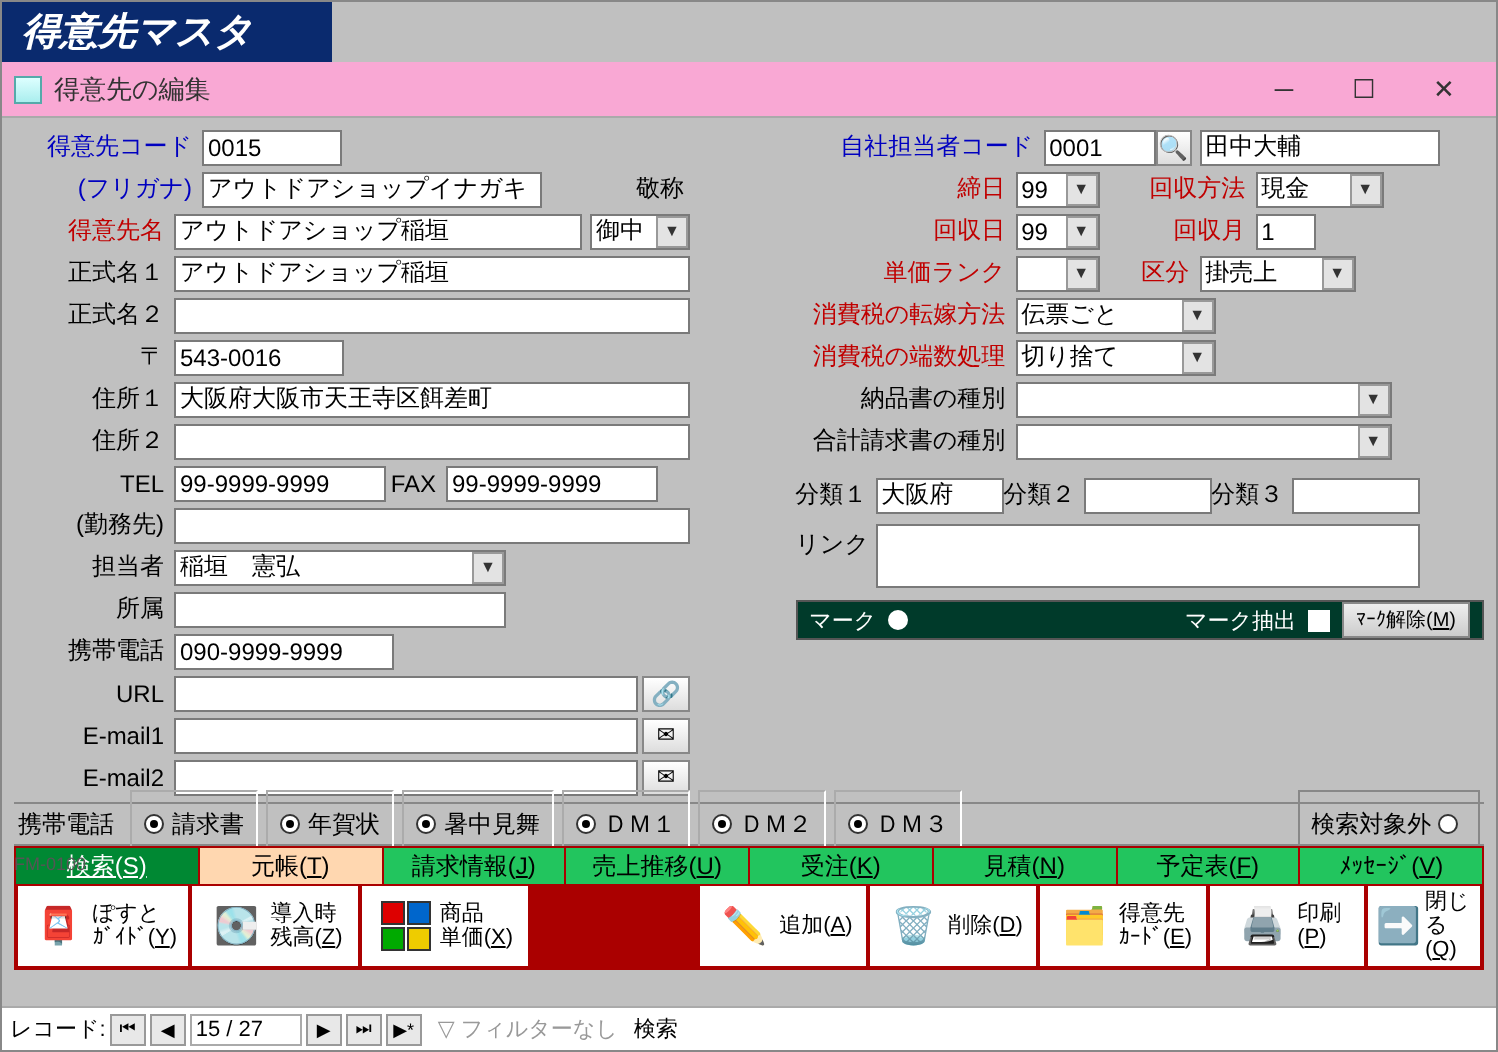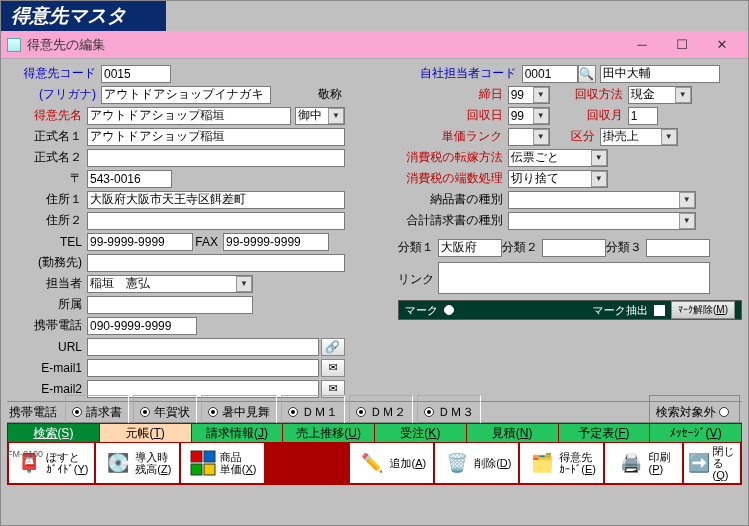--- a/index.html
+++ b/index.html
@@ -227,21 +227,21 @@
             </div>
         </div>
         <div class="row" style="margin-top:6px">
           <span class="lbl" style="width:40px">分類１</span>
           <input type="text" style="width: 64px;" value="大阪府">
           <span class="lbl" style="width:40px">分類２</span>
           <input type="text" style="width: 64px;" value="">
           <span class="lbl" style="width:40px">分類３</span>
           <input type="text" style="width: 64px;" value="">
         </div>
-        <div class="row" style="height:auto;align-items:center;margin-top:4px">
+        <div class="row" style="height:auto;align-items:flex-start;margin-top:4px">
           <span class="lbl" style="width:40px;padding-top:2px">リンク</span>
           <textarea style="width: 272px; height: 32px;"></textarea>
         </div>
         <div class="mark-bar" style="margin-top:6px">
           <span>マーク</span>
           <span class="radio-dot" style="border-color:#fff"></span>
           <span style="flex:1"></span>
           <span>マーク抽出</span>
           <span class="chk"></span>
           <span class="mark-btn"><span>ﾏｰｸ解除(</span><span class="u">M</span><span>)</span></span>
@@ -366,13 +366,27 @@
       <div class="tool-btn" style="flex:1">
         <span class="ticon">➡️</span>
         <span class="multi">
             <span>閉じる</span>
             <span><span>(</span><span class="u">Q</span><span>)</span></span>
           </span>
       </div>
     </div>
   </div>
 
+  <div class="status-bar">
+    <span>レコード:</span>
+    <span class="nav-btn">⏮</span>
+    <span class="nav-btn">◀</span>
+    <input class="status-input" value="15 / 27" style="">
+    <span class="nav-btn">▶</span>
+    <span class="nav-btn">⏭</span>
+    <span class="nav-btn">▶*</span>
+    <span style="color:#999;margin-left:6px;display:inline-flex;align-items:center;gap:3px">
+        <span>▽</span>
+        <span>フィルターなし</span>
+      </span>
+    <span style="margin-left:6px">検索</span>
+  </div>
 </div>
 
 </body></html>

